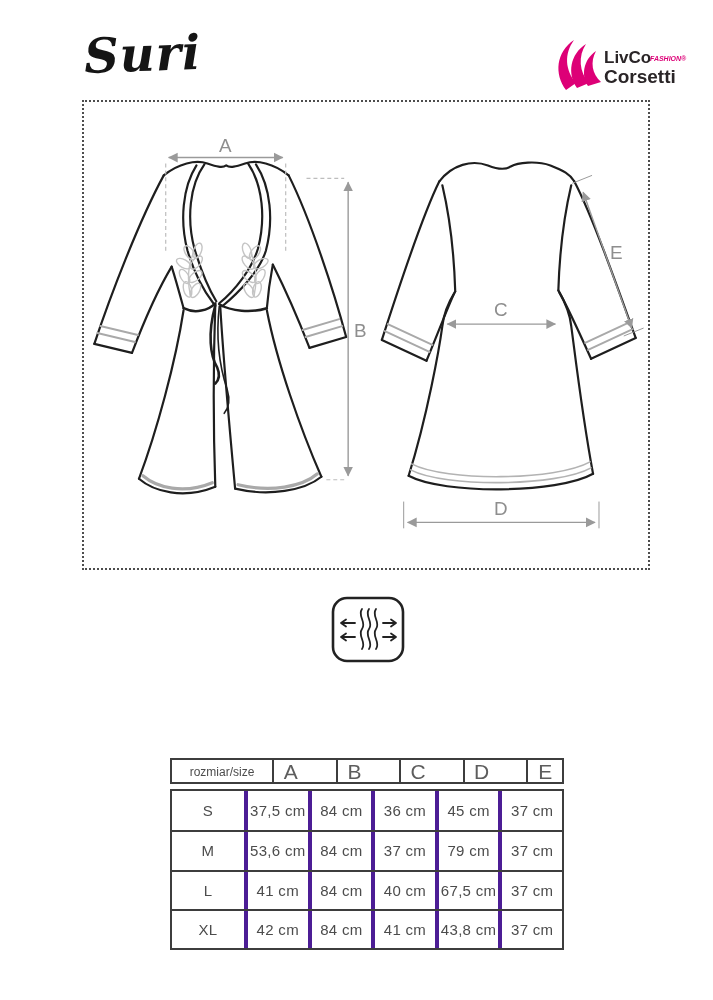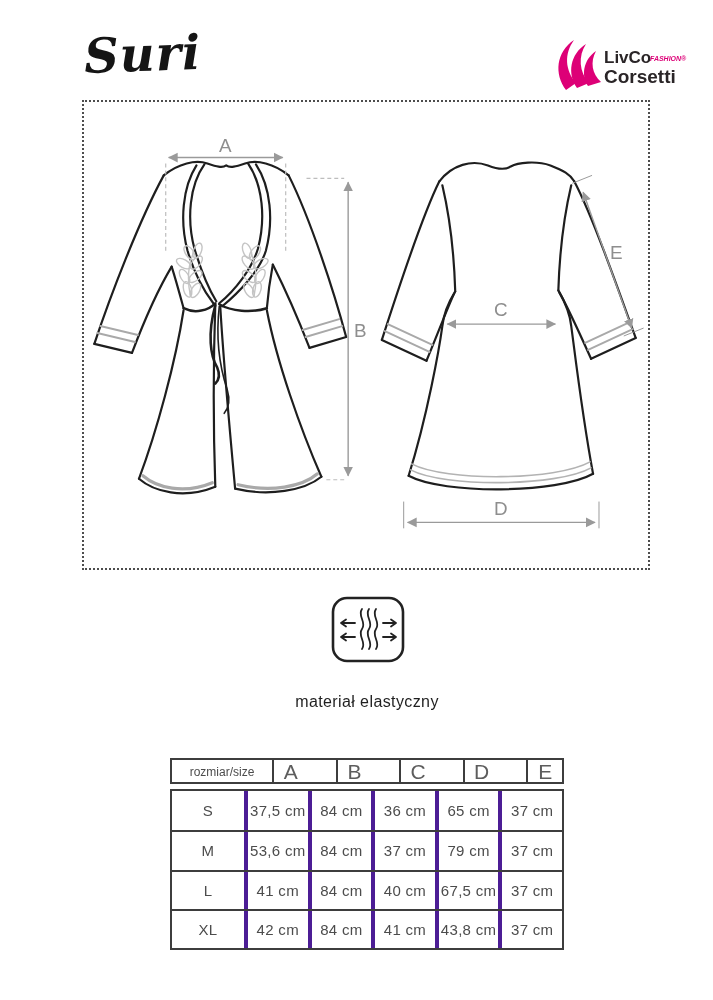--- a/index.html
+++ b/index.html
@@ -192,39 +192,38 @@
       <path d="M 24,41 H 11"></path>
         <path d="M 15,37.5 L 10,41 L 15,44.5"></path>
       <path d="M 52,27 H 64"></path>
         <path d="M 60,23.5 L 65,27 L 60,30.5"></path>
       <path d="M 52,41 H 64"></path>
         <path d="M 60,37.5 L 65,41 L 60,44.5"></path>
     </g>
   </svg>
 
   <div class="material-captions">
-    <div>materiał elastyczny</div>
   </div>
 
   <div class="size-table-header">
     <div class="cell corner-cell">rozmiar/size</div>
     <div class="cell col-letter">A</div>
     <div class="cell col-letter">B</div>
     <div class="cell col-letter">C</div>
     <div class="cell col-letter">D</div>
     <div class="cell col-letter">E</div>
   </div>
 
   <div class="size-table-body">
     <div class="trow">
       <div class="cell size-label">S</div>
       <div class="cell">37,5 cm</div>
       <div class="cell">84 cm</div>
       <div class="cell">36 cm</div>
-      <div class="cell">65 cm</div>
+      <div class="cell">45 cm</div>
       <div class="cell">37 cm</div>
     </div>
     <div class="trow">
       <div class="cell size-label">M</div>
       <div class="cell">53,6 cm</div>
       <div class="cell">84 cm</div>
       <div class="cell">37 cm</div>
       <div class="cell">79 cm</div>
       <div class="cell">37 cm</div>
     </div>

